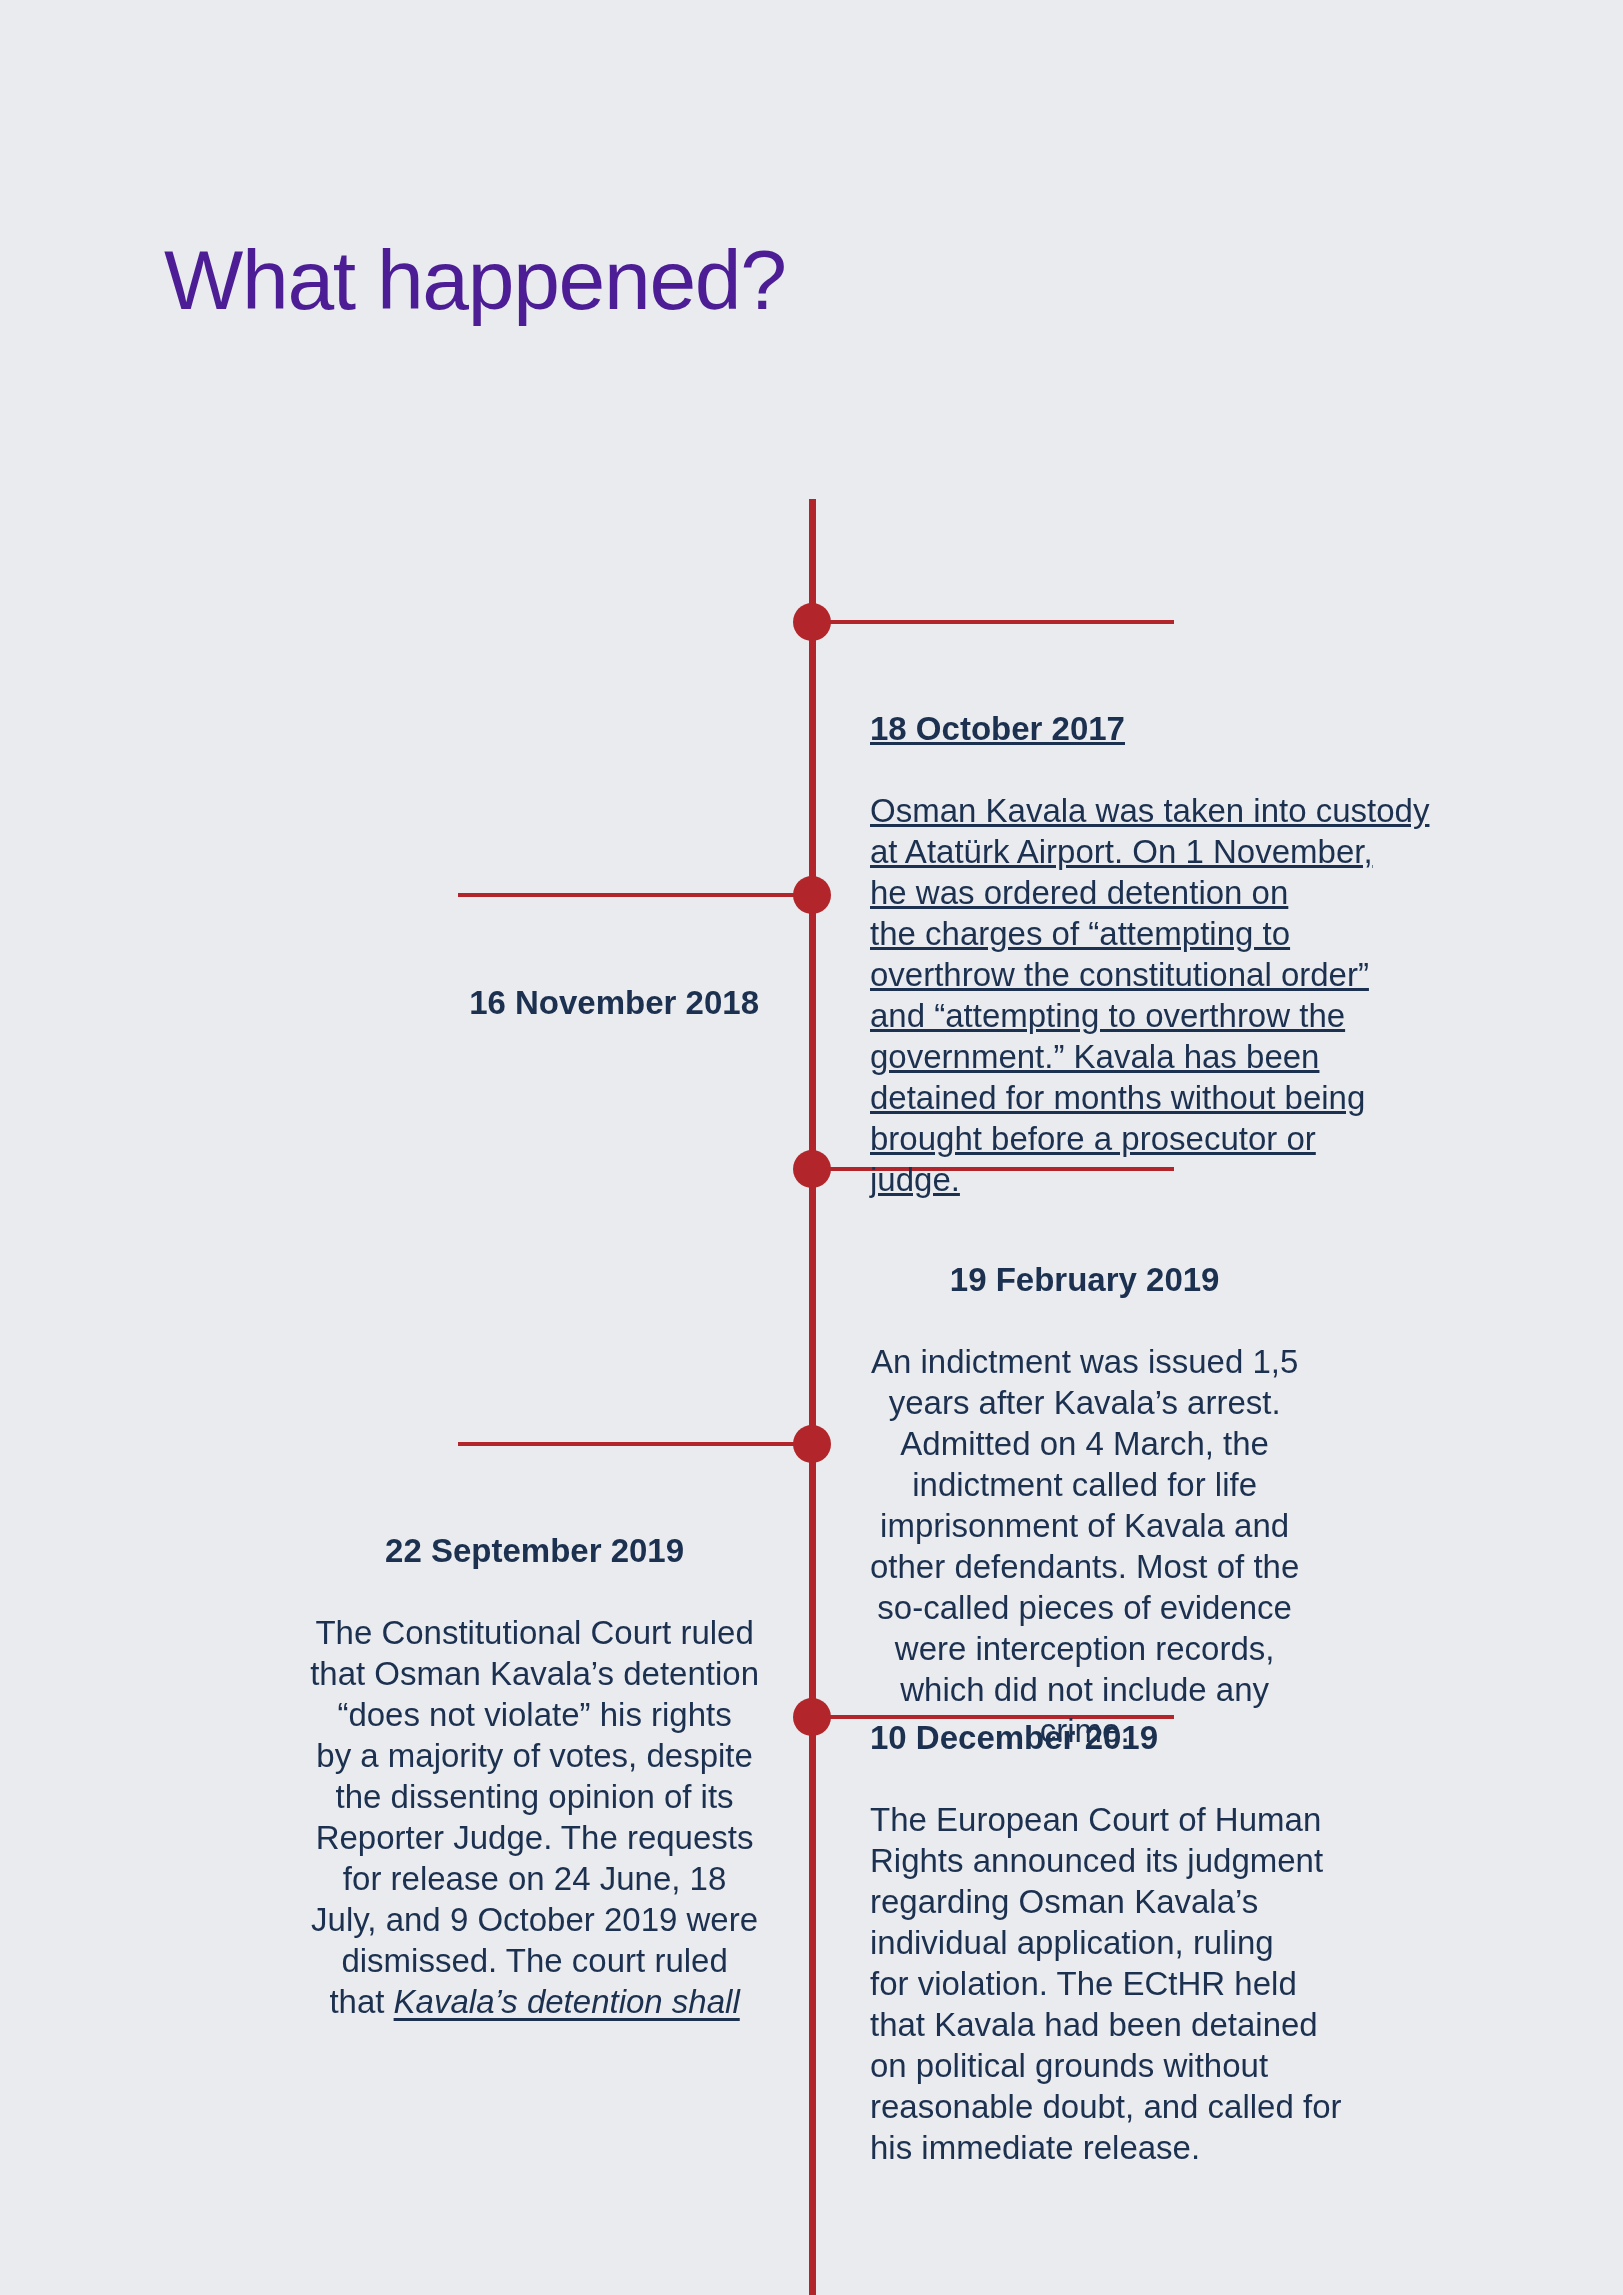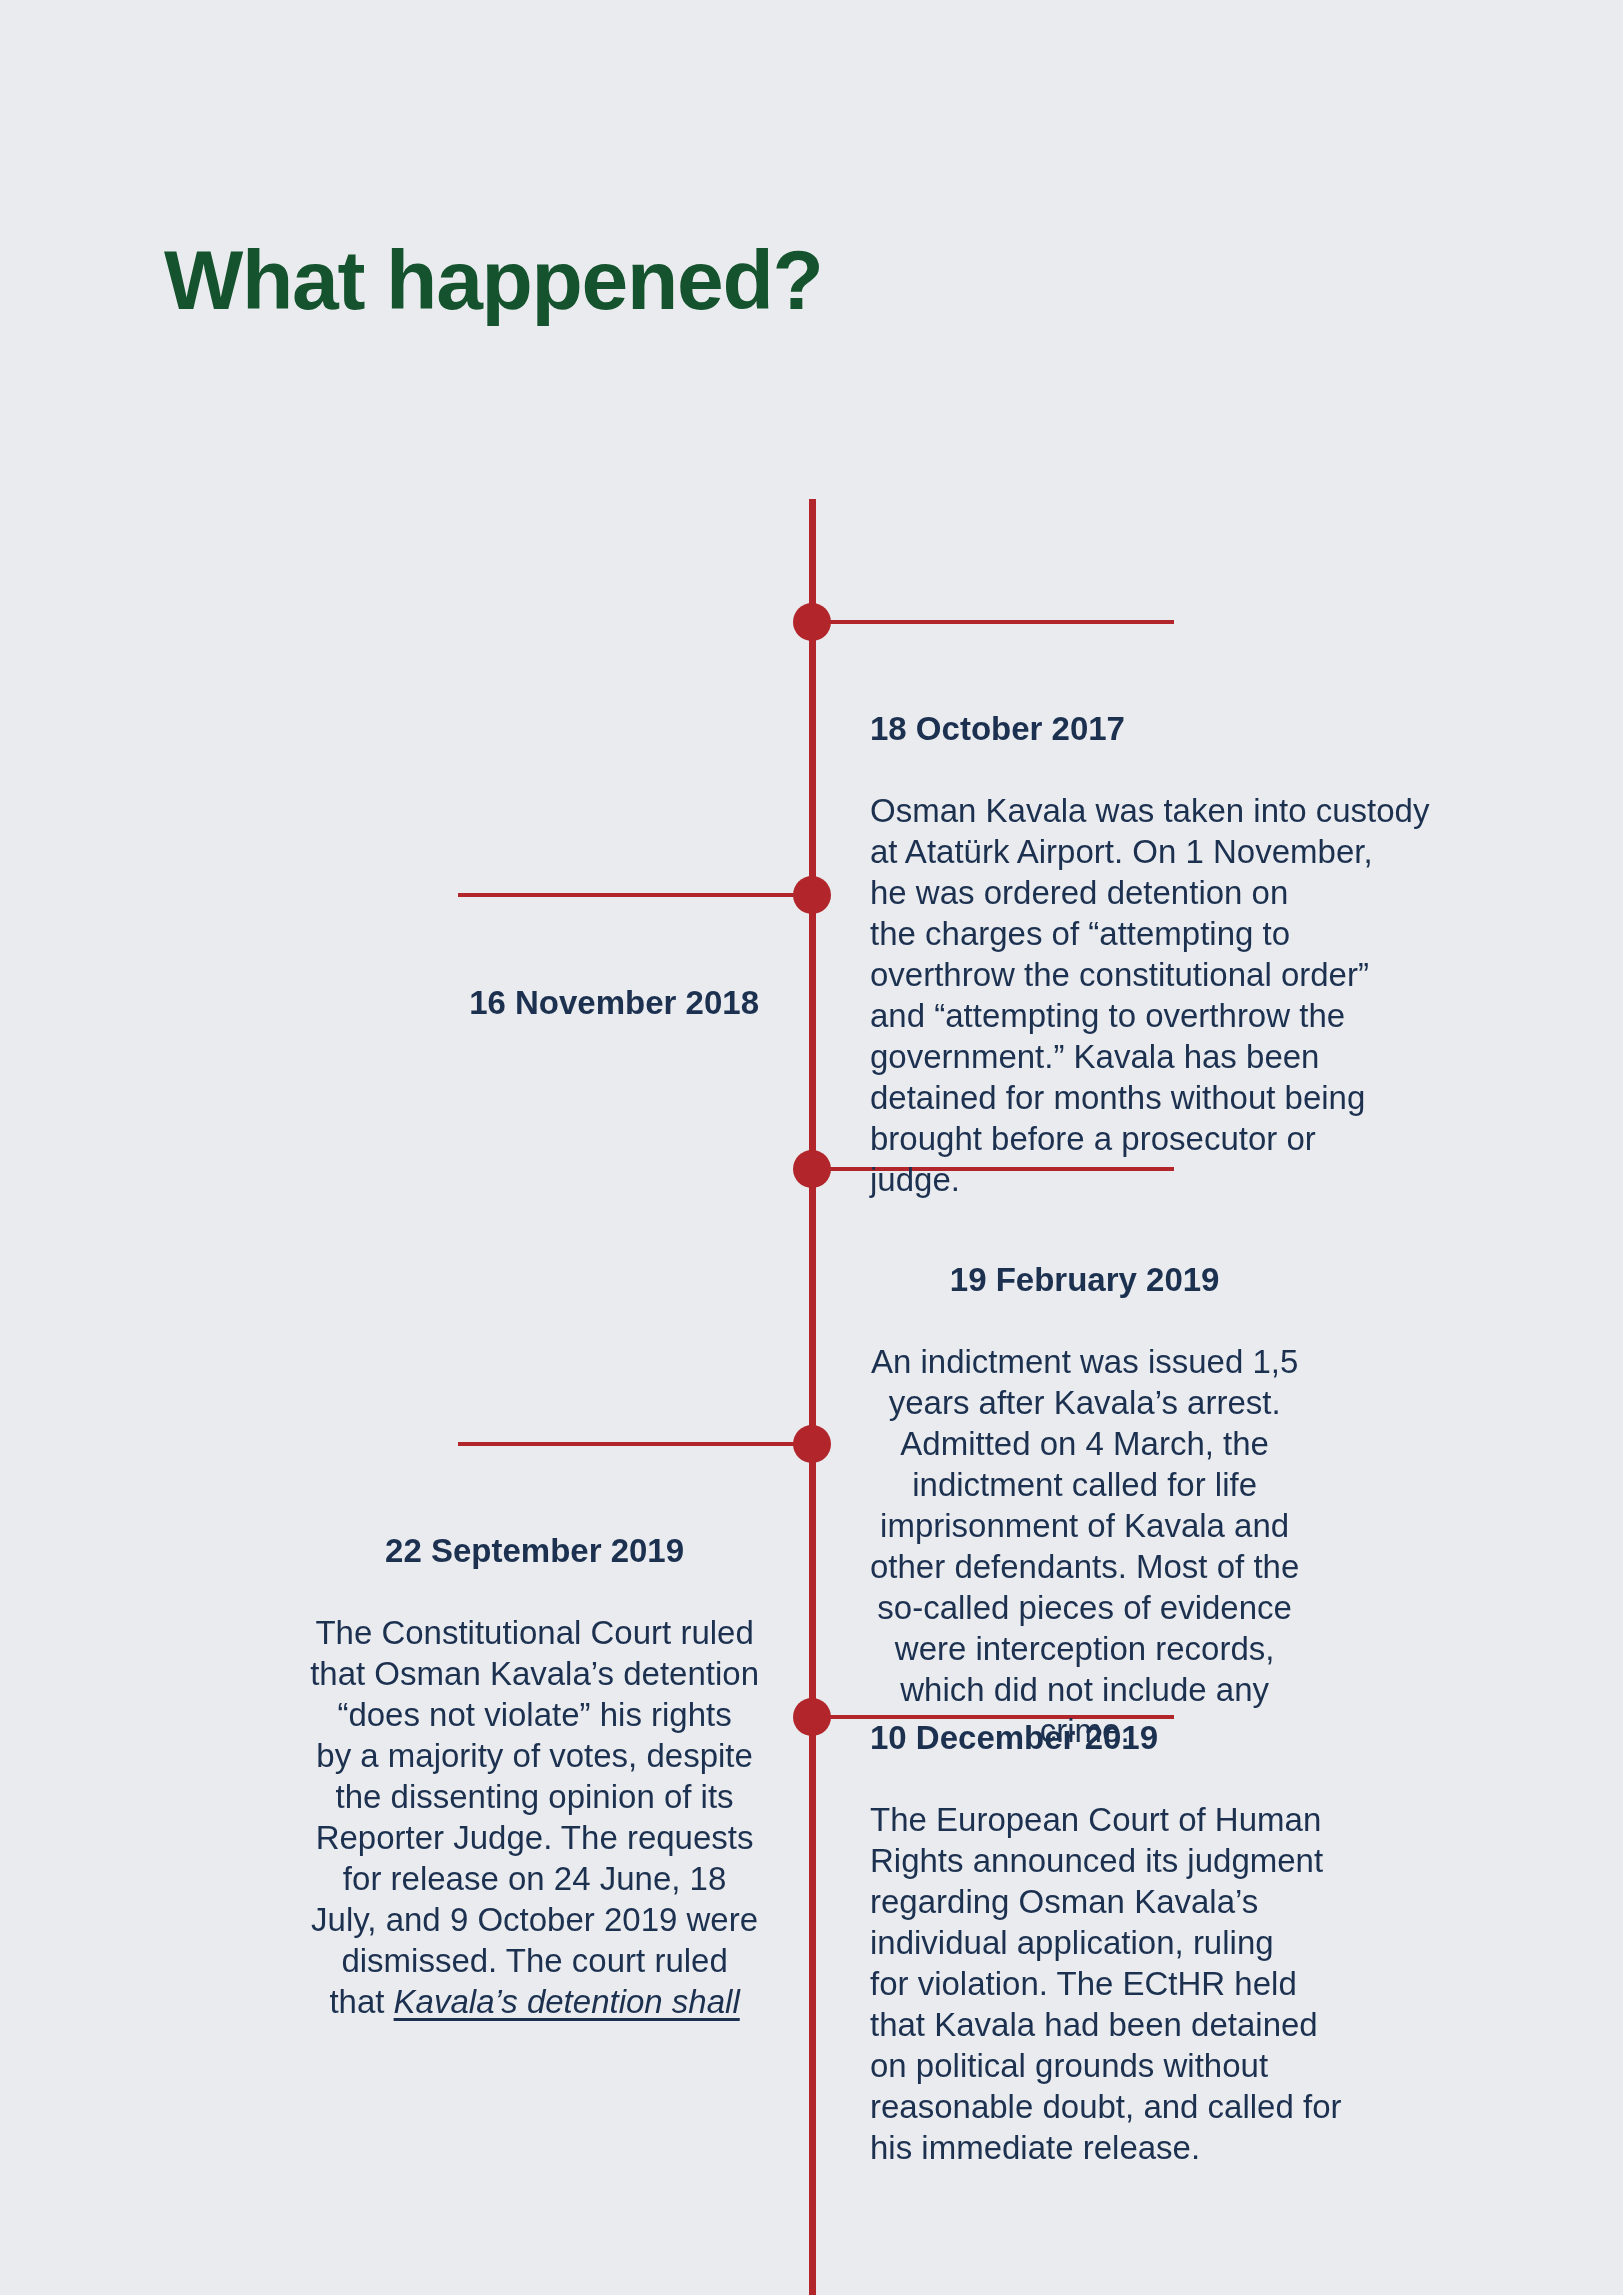--- a/index.html
+++ b/index.html
@@ -9,23 +9,23 @@
     width: 1623px;
     height: 2295px;
     background: #e9ebee;
     overflow: hidden;
   }
   #title {
     position: absolute;
     left: 164px;
     top: 234px;
     font-size: 84px;
-    font-weight: bold;
+    font-weight: normal;
     letter-spacing: -1.3px;
-    color: #14532d;
+    color: #4c1d95;
     line-height: 1.1;
     white-space: nowrap;
   }
   .vline {
     position: absolute;
     left: 809px;
     top: 499px;
     width: 6.5px;
     height: 1797px;
     background: #b2262b;
@@ -78,21 +78,21 @@
   <div class="connector to-right" style="top: 1167px;"></div>
   <div class="connector to-left" style="top: 1442px;"></div>
   <div class="connector to-right" style="top: 1715px;"></div>
 
   <div class="node" style="top: 603px;"></div>
   <div class="node" style="top: 876px;"></div>
   <div class="node" style="top: 1150px;"></div>
   <div class="node" style="top: 1425px;"></div>
   <div class="node" style="top: 1698px;"></div>
 
-  <div class="event right-side" style="top: 667px;">
+  <div class="event right-side" style="top: 667px; text-decoration: underline;">
     <span class="date">18 October 2017
 </span>
     <span>Osman Kavala was taken into custody
 at Atatürk Airport. On 1 November,
 he was ordered detention on
 the charges of “attempting to
 overthrow the constitutional order”
 and “attempting to overthrow the
 government.” Kavala has been
 detained for months without being

